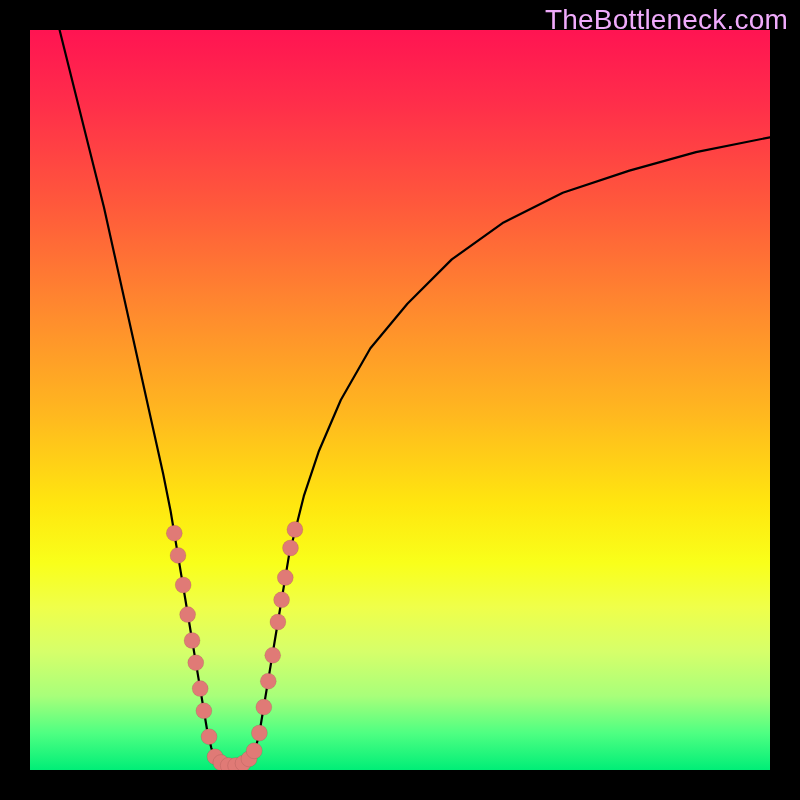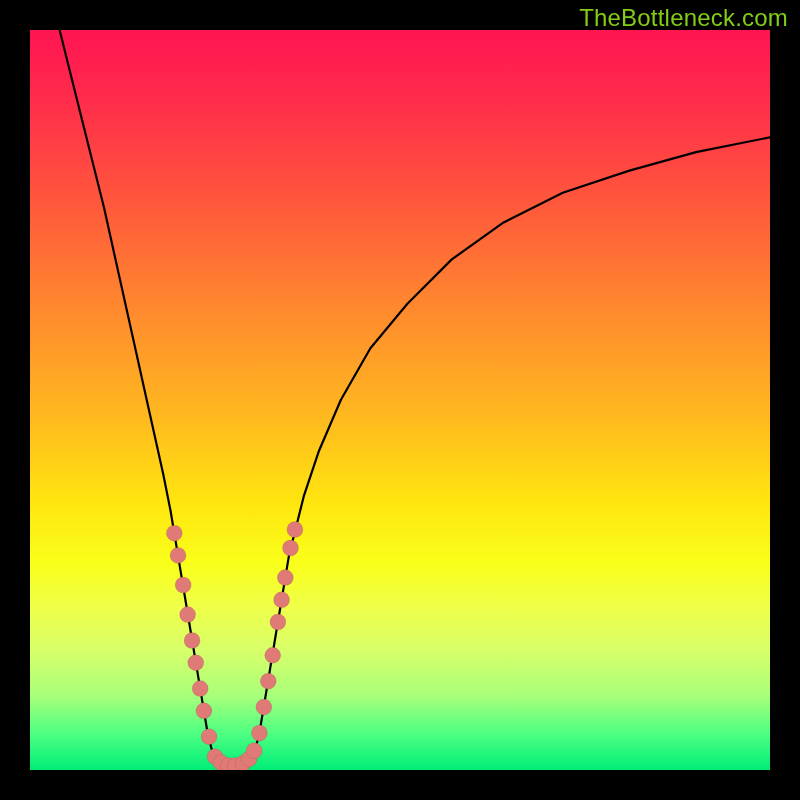--- a/index.html
+++ b/index.html
@@ -14,23 +14,23 @@
   .stage {
     position: relative;
     width: 800px;
     height: 800px;
     background: #000;
   }
   .watermark {
     position: absolute;
     top: 4px;
     right: 12px;
-    font-size: 24px;
+    font-size: 28px;
     font-weight: 500;
-    color: #84cc16;
+    color: #f0abfc;
     letter-spacing: 0.2px;
     z-index: 50;
     text-align: center;
   }
   .plot-area {
     position: absolute;
     left: 30px;
     top: 30px;
     width: 740px;
     height: 740px;

